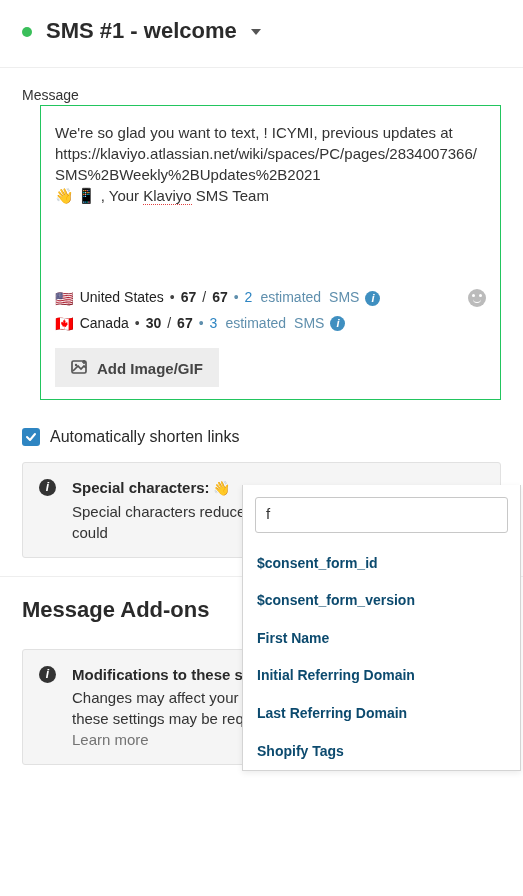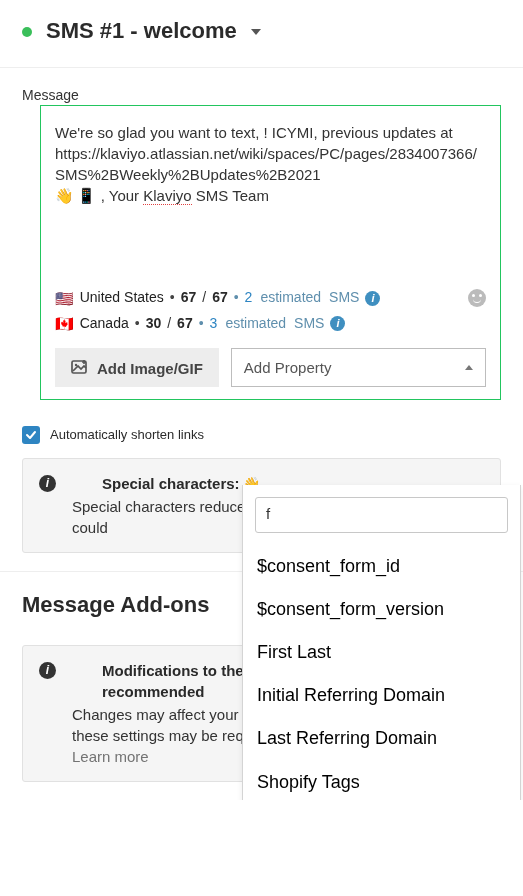--- a/index.html
+++ b/index.html
@@ -104,42 +104,42 @@
 
   .note-box {
     margin: 0 22px 18px; border: 1px solid #e1e1e1; background: #f5f5f5; border-radius: 3px;
     padding: 14px 16px; display:flex; gap: 16px;
   }
   .note-info-icon {
     width:17px; height:17px; border-radius:50%; background:#333; color:#fff; font-style:italic;
     font-weight:700; font-size:12px; display:inline-flex; align-items:center; justify-content:center;
     flex-shrink: 0; margin-top: 2px;
   }
-  .note-title { font-weight: 700; font-size: 15px; margin-left: 30px; }
+  .note-title { font-weight: 700; font-size: 15px; }
   .note-body { font-size: 15px; color: #333; margin-top: 2px; }
   .link { color: #737373; }
   .close-x { margin-left:auto; color:#777; cursor:pointer; font-size:16px; line-height:1; }
 
   .divider-line { border-top: 1px solid #eee; margin: 8px 0 0; }
 
   
   .dropdown {
     position: absolute; left: 242px; top: 485px; width: 279px; background:#fff;
     border: 1px solid #d4d4d4; border-top:none; z-index: 5;
     box-shadow: 0 2px 6px rgba(0,0,0,0.08);
   }
   .dropdown-search {
     margin: 12px 12px 12px; border:1px solid #c8c8c8; border-radius:3px;
     padding: 7px 10px;
   }
   .dropdown-search input {
     border:none; outline:none; width:100%; font-size:15px; color:#333;
   }
   .dropdown-item {
-    padding: 9px 14px; font-size: 18px; color: #000000; cursor: pointer;
+    padding: 9px 14px; font-size: 14px; color: #0c4a6e; cursor: pointer; font-weight: bold;
   }
 
   .wrap { position: relative; width: 523px; }
 </style>
 </head>
 <body>
 <div class="wrap">
 
 <div class="header">
   <span class="status-dot"></span>
@@ -197,35 +197,31 @@
         <span class="icon-image">
           <svg width="18" height="16" viewBox="0 0 18 16" fill="none">
                 <rect x="1" y="3" width="14" height="12" rx="1.5" stroke="#555" stroke-width="1.7"></rect>
                 <circle cx="5" cy="7" r="1.2" fill="#555"></circle>
                 <path d="M2 13 L7 8 L10 11 L13 8 L15 10" stroke="#555" stroke-width="1.7" fill="none"></path>
                 <path d="M13 2 v4 M11 4 h4" stroke="#555" stroke-width="1.6"></path>
               </svg>
         </span>
         <span>Add Image/GIF</span>
       </button>
-      <div class="add-property">
-        <span>Add Property</span>
-        <span class="caret-up-small"></span>
-      </div>
     </div>
   </div>
 </div>
 
 <div class="checkbox-row">
   <span class="checkbox">
     <svg viewBox="0 0 12 12">
           <path d="M2 6 L5 9 L10 3" stroke="#fff" stroke-width="2" fill="none" stroke-linecap="round" stroke-linejoin="round"></path>
         </svg>
   </span>
-  <span style="font-size:13px">Automatically shorten links</span>
+  <span style="font-size:16px">Automatically shorten links</span>
 </div>
 
 <div class="note-box">
   <span class="note-info-icon">i</span>
   <div>
     <span class="note-title">Special characters: </span><span>👋</span>
     <div class="note-body">Special characters reduce SMS length from 160 to 70, which could</div>
   </div>
 </div>
 
@@ -245,19 +241,19 @@
   </div>
   <span class="close-x">✕</span>
 </div>
 
 <div class="dropdown">
   <div class="dropdown-search">
     <input type="text" value="f" style="">
   </div>
   <div class="dropdown-item">$consent_form_id</div>
   <div class="dropdown-item">$consent_form_version</div>
-  <div class="dropdown-item">First Last</div>
+  <div class="dropdown-item">First Name</div>
   <div class="dropdown-item">Initial Referring Domain</div>
   <div class="dropdown-item">Last Referring Domain</div>
   <div class="dropdown-item">Shopify Tags</div>
 </div>
 
 </div>
 
 </body></html>

